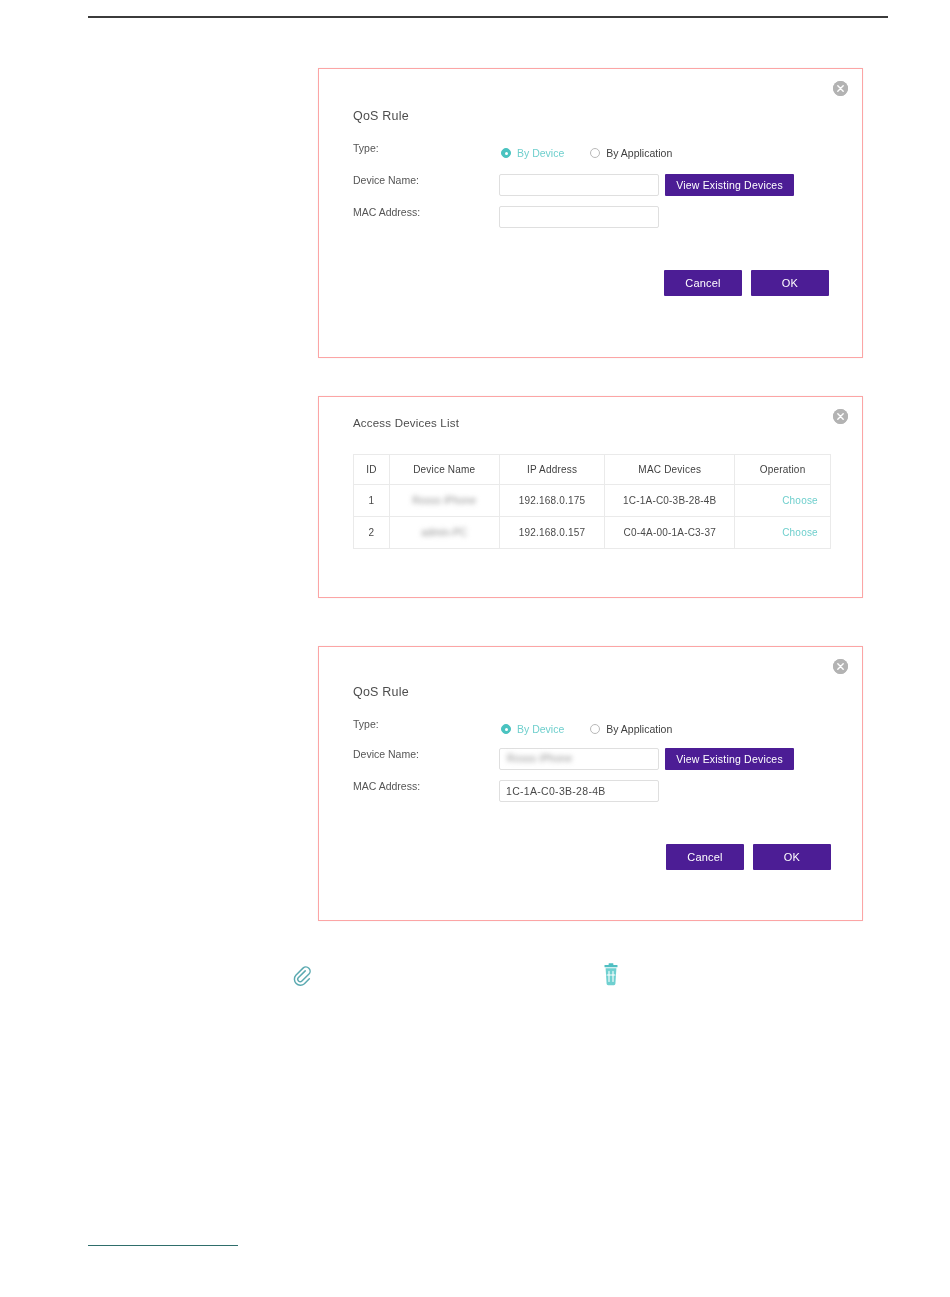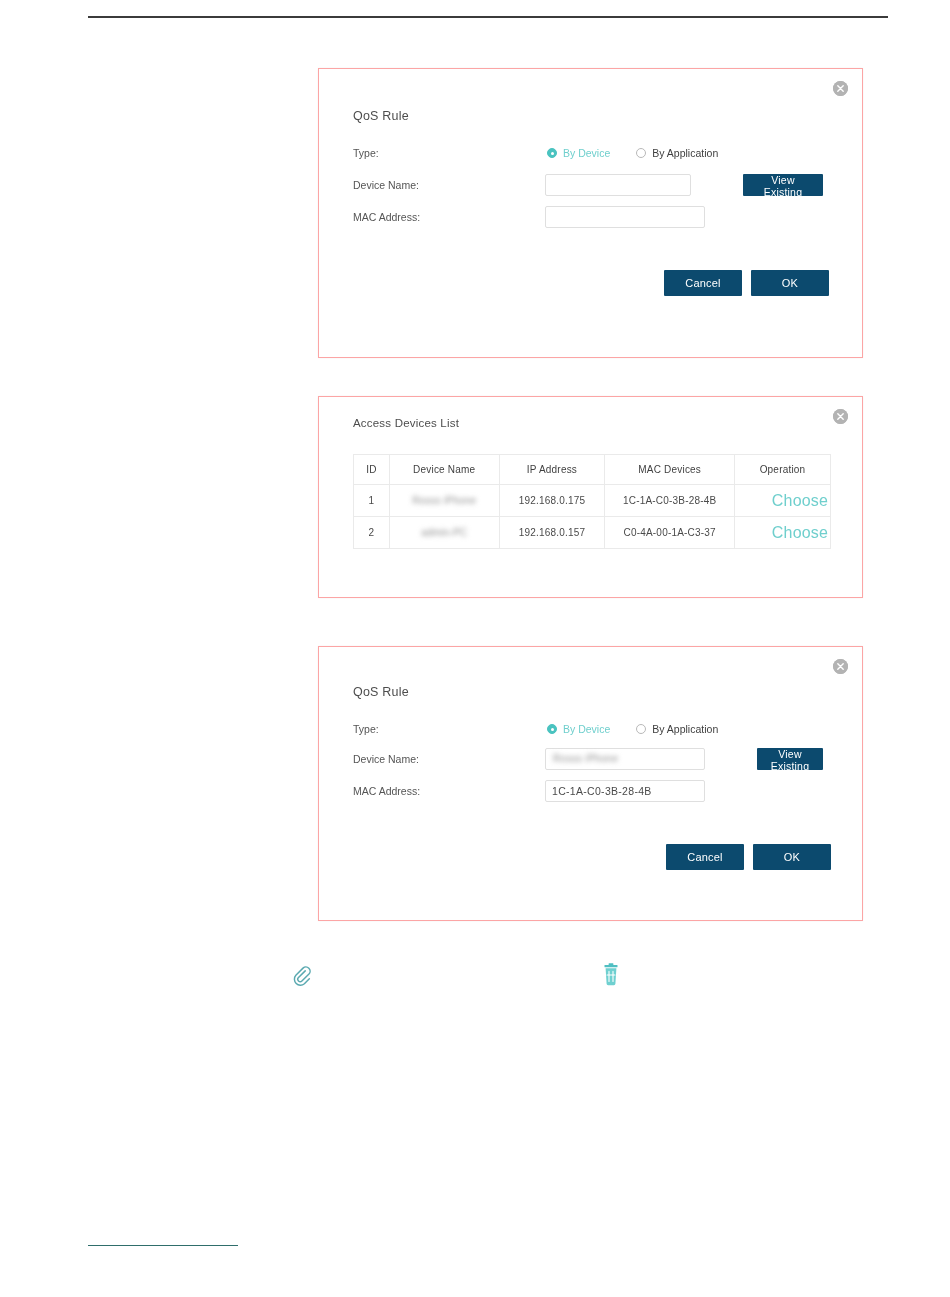--- a/index.html
+++ b/index.html
@@ -57,23 +57,21 @@
     position: absolute;
     font-size: 12.5px;
     color: #4d4d4d;
     letter-spacing: .2px;
   }
 
   
   .form-row {
     position: absolute;
     display: flex;
-    align-items: center;
     height: 22px;
-    gap: 46px;
   }
   .field-label {
     font-size: 10.5px;
     color: #555555;
     width: 120px;
     flex: 0 0 120px;
   }
 
   
   .radio-group { display: flex; align-items: center; }
@@ -128,21 +126,21 @@
     font-size: 10px;
     color: #8e8e8e;
     filter: blur(2.6px);
     letter-spacing: .3px;
     white-space: nowrap;
     pointer-events: none;
   }
 
   
   .btn {
-    background: #0c4a6e;
+    background: #4c1d95;
     color: #ffffff;
     border: none;
     font-family: "Liberation Sans", sans-serif;
     font-size: 10.5px;
     letter-spacing: .2px;
     cursor: pointer;
     height: 22px;
     padding: 0 8px;
     border-radius: 1px;
   }
@@ -159,21 +157,21 @@
   }
   .dev-table th { color: #3f3f3f; height: 30px; }
   .dev-table td.blurred-cell { position: relative; }
   .dev-table td.blurred-cell span {
     filter: blur(2.6px);
     color: #909090;
     display: inline-block;
   }
   .choose-link {
     color: #6fcfcd;
-    font-size: 16px;
+    font-size: 10px;
     text-decoration: none;
     cursor: pointer;
     padding-left: 35px;
   }
 
   
   .page-icon {
     position: absolute;
     cursor: pointer;
   }

